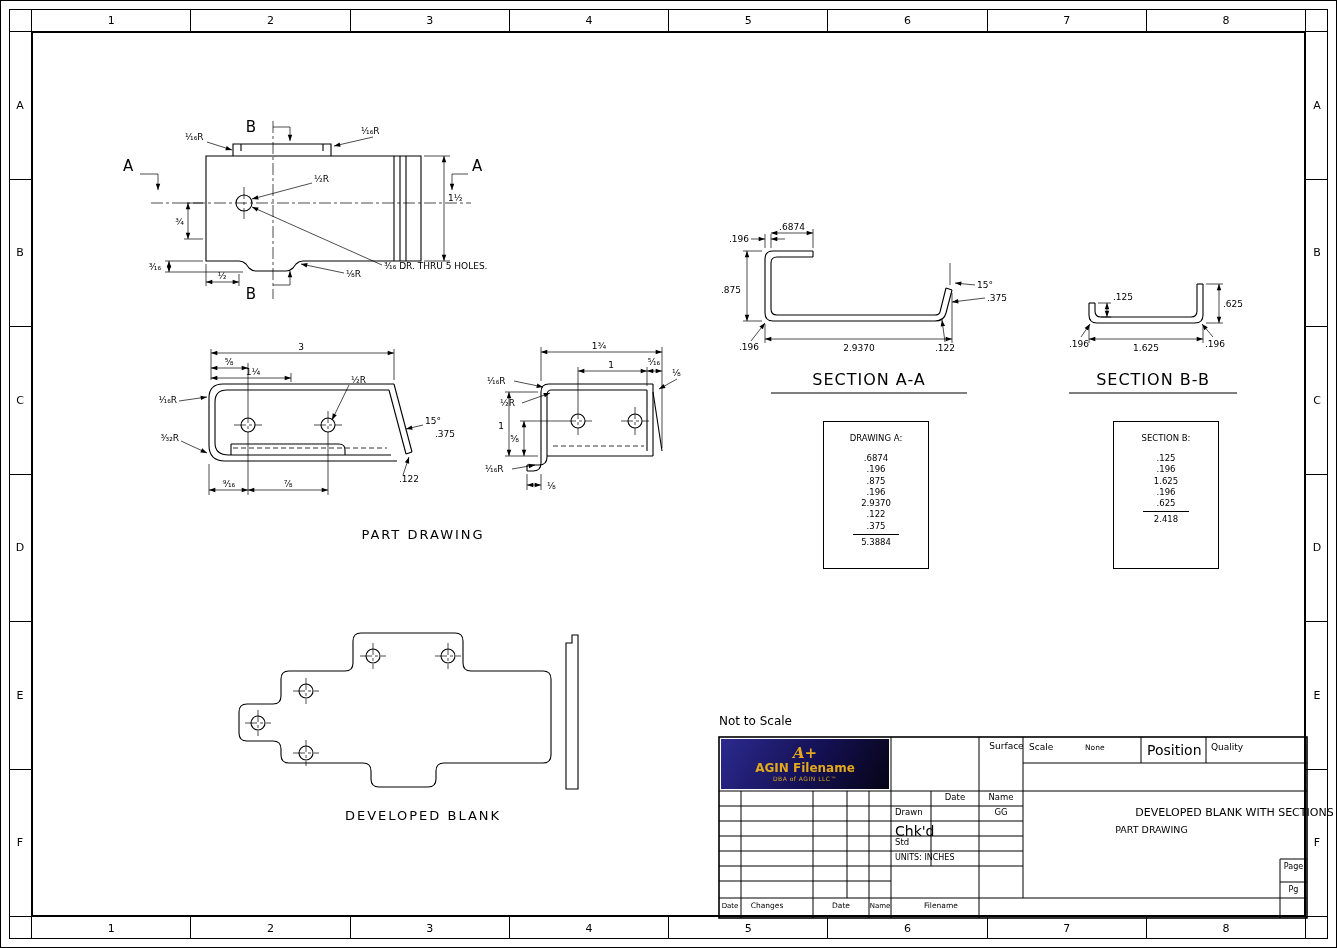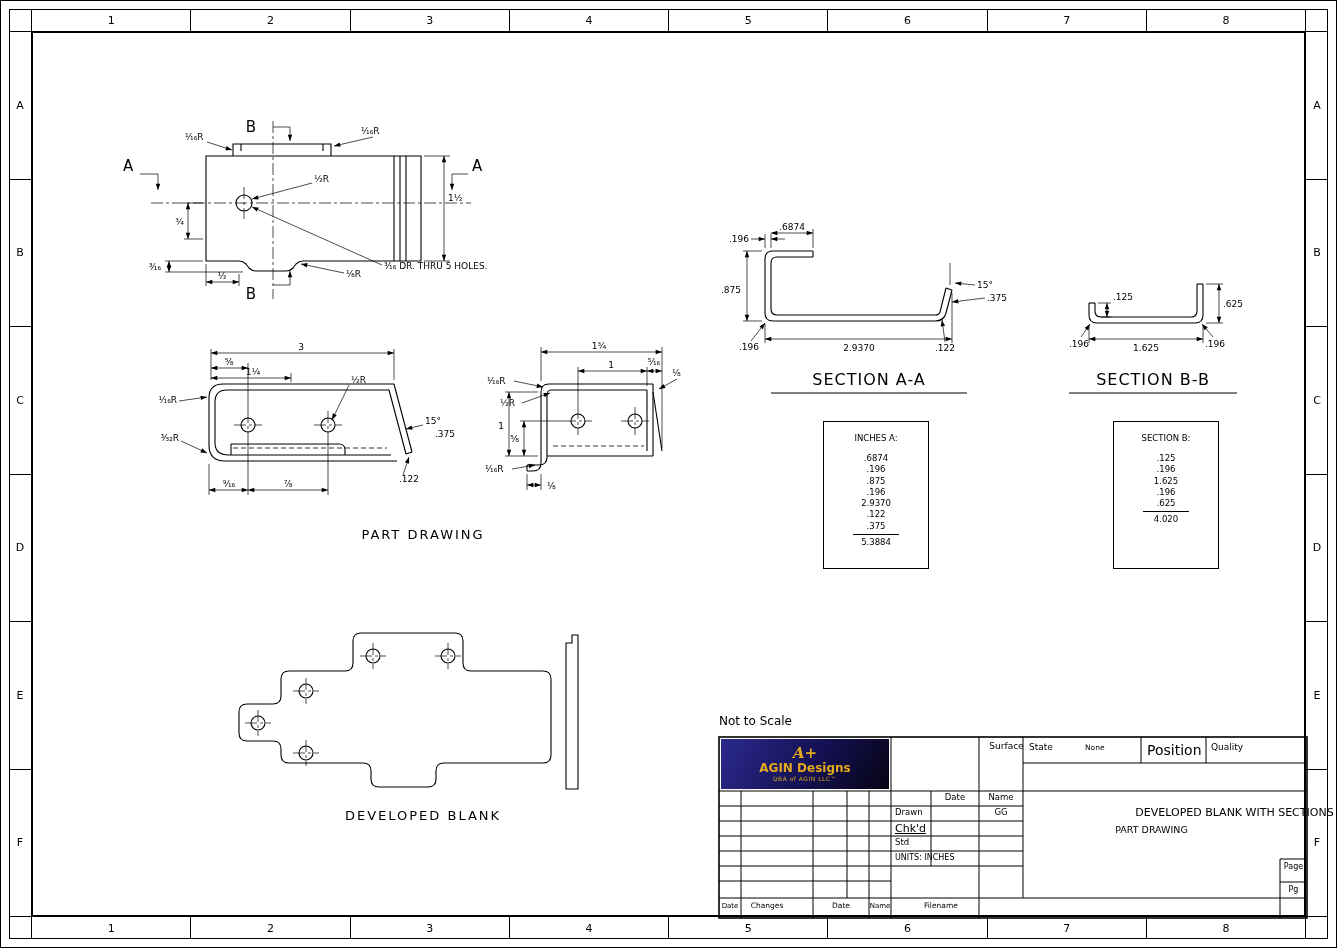--- a/index.html
+++ b/index.html
@@ -86,63 +86,63 @@
   <div class="band band-right">
       <div class="fcell">A</div>
       <div class="fcell">B</div>
       <div class="fcell">C</div>
       <div class="fcell">D</div>
       <div class="fcell">E</div>
       <div class="fcell">F</div>
     </div>
 
   <div class="sec-box" style="left:822px;top:420px;">
-    <div class="sec-hdr">INCHES A:</div>
+    <div class="sec-hdr">DRAWING A:</div>
     <div class="sec-vals">
         <div>.6874</div>
         <div>.196</div>
         <div>.875</div>
         <div>.196</div>
         <div>2.9370</div>
         <div>.122</div>
         <div>.375</div>
       </div>
     <div class="sec-total">5.3884</div>
   </div>
   <div class="sec-box" style="left:1105px;top:420px;margin-left:7px;">
     <div class="sec-hdr">SECTION B:</div>
     <div class="sec-vals">
         <div>.125</div>
         <div>.196</div>
         <div>1.625</div>
         <div>.196</div>
         <div>.625</div>
       </div>
-    <div class="sec-total">4.020</div>
+    <div class="sec-total">2.418</div>
   </div>
 
   <div class="tbt" style="left:718px;top:714px;font-size:12px;">Not to Scale</div>
 
   <div class="logo">
     <div class="logo-mark">A+</div>
-    <div class="logo-brand">AGIN Designs</div>
+    <div class="logo-brand">AGIN Filename</div>
     <div class="logo-sub">DBA of AGIN LLC™</div>
   </div>
 
   <div class="tbt c" style="left:980px;top:740px;width:51px;font-size:9px;">Surface</div>
-  <div class="tbt" style="left:1028px;top:741px;font-size:9px;">State</div>
+  <div class="tbt" style="left:1028px;top:741px;font-size:9px;">Scale</div>
   <div class="tbt" style="left:1084px;top:743px;font-size:7.5px;">None</div>
   <div class="tbt" style="left:1146px;top:741px;font-size:14px;">Position</div>
   <div class="tbt" style="left:1210px;top:741px;font-size:9px;">Quality</div>
 
   <div class="tbt c" style="left:930px;top:792px;width:48px;font-size:8.5px;">Date</div>
   <div class="tbt c" style="left:978px;top:792px;width:44px;font-size:8.5px;">Name</div>
   <div class="tbt" style="left:894px;top:807px;font-size:8.5px;">Drawn</div>
   <div class="tbt c" style="left:978px;top:807px;width:44px;font-size:8.5px;">GG</div>
-  <div class="tbt" style="left:894px;top:822px;font-size:11px;text-decoration:underline;">Chk'd</div>
+  <div class="tbt" style="left:894px;top:822px;font-size:14px;">Chk'd</div>
   <div class="tbt" style="left:894px;top:837px;font-size:8.5px;">Std</div>
   <div class="tbt" style="left:894px;top:852px;font-size:8px;">UNITS: INCHES</div>
 
   <div class="tbt c" style="left:1079px;top:806px;width:257px;font-size:11px;padding-left:26px;">DEVELOPED BLANK WITH SECTIONS</div>
   <div class="tbt c" style="left:1022px;top:824px;width:257px;font-size:9.5px;">PART DRAWING</div>
 
   <div class="tbt c" style="left:1279px;top:861px;width:27px;font-size:8px;">Page</div>
   <div class="tbt c" style="left:1279px;top:884px;width:27px;font-size:8px;">Pg</div>
 
   <div class="tbt c" style="left:718px;top:901px;width:22px;font-size:7px;">Date</div>

